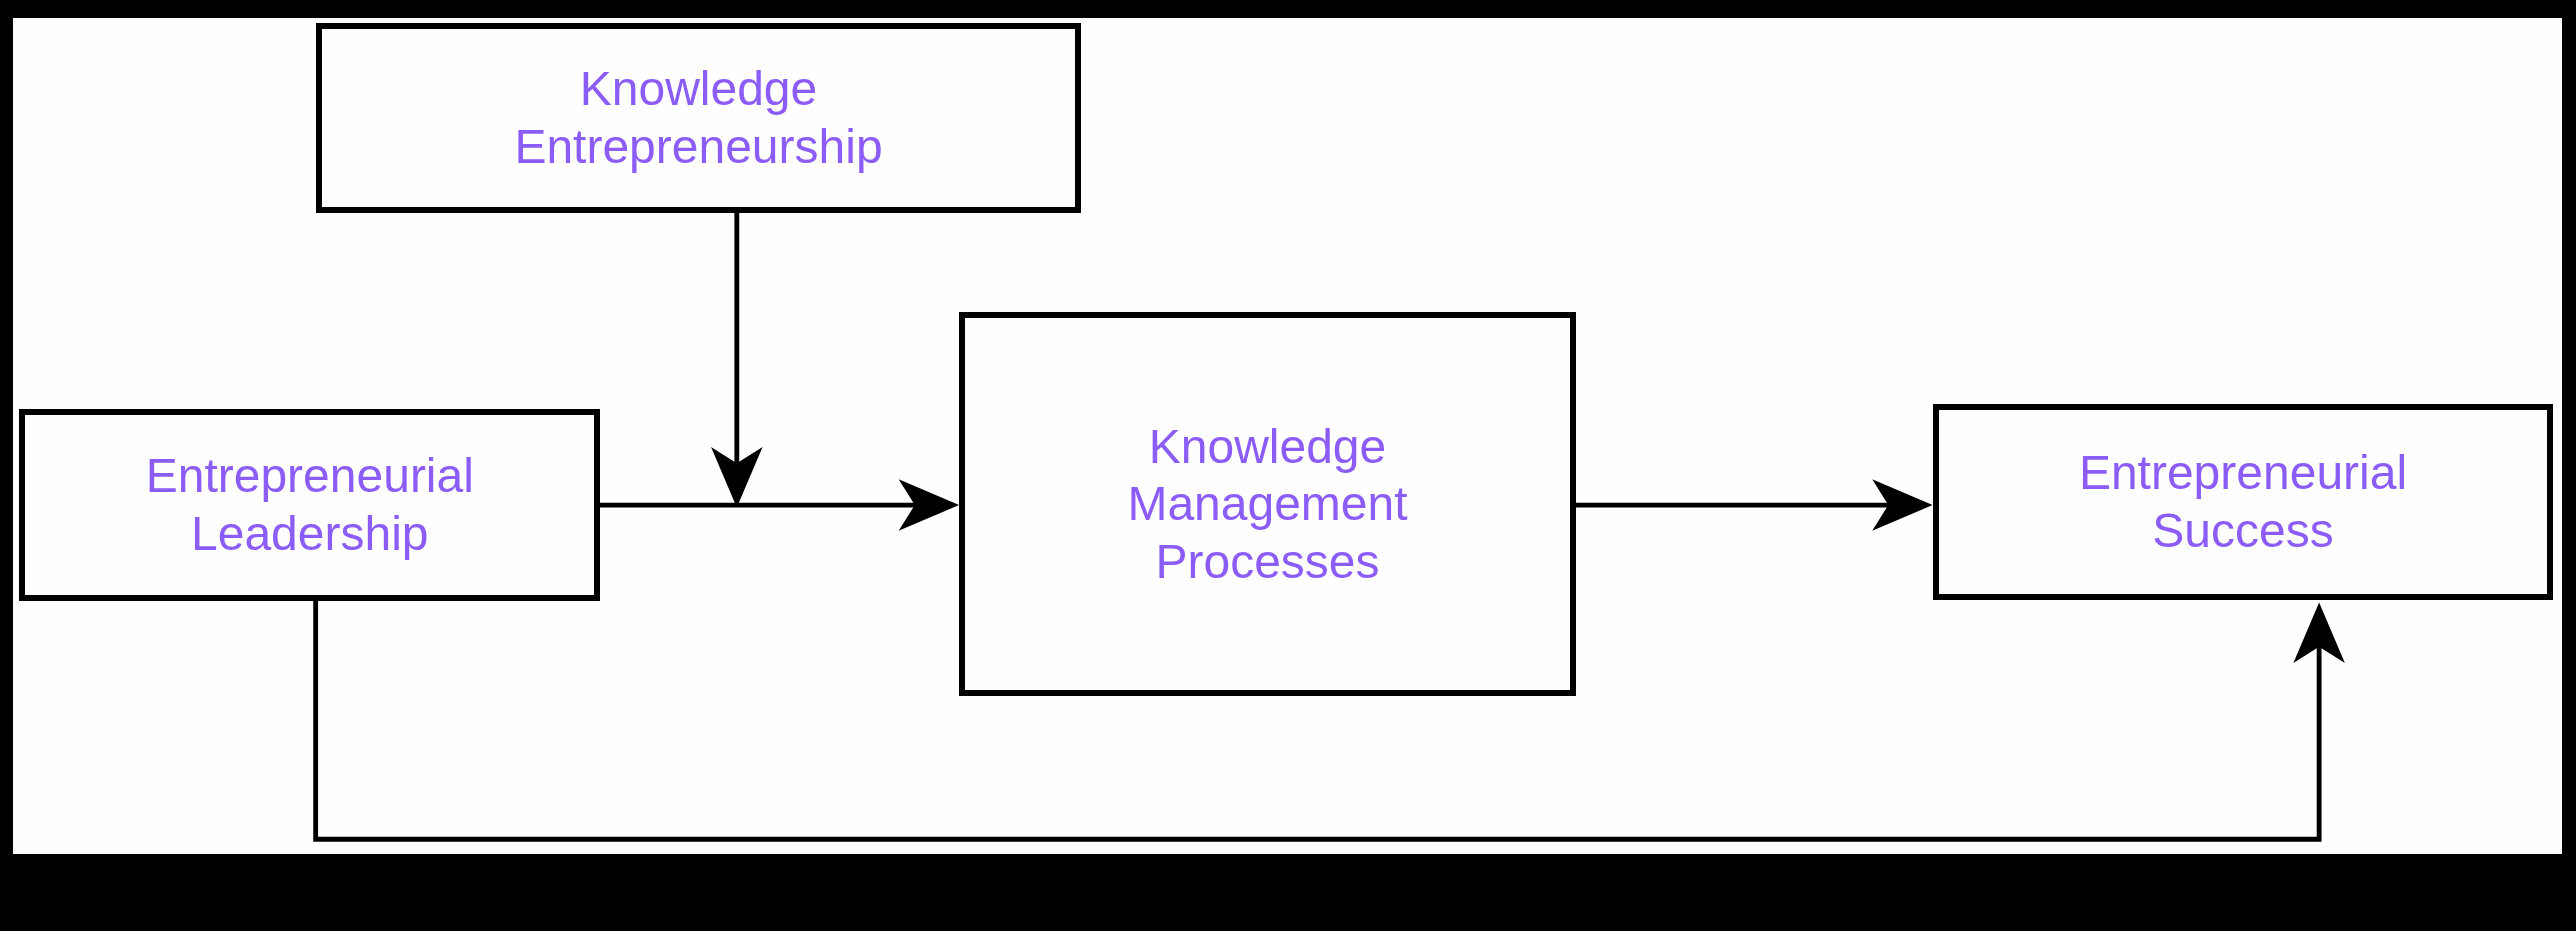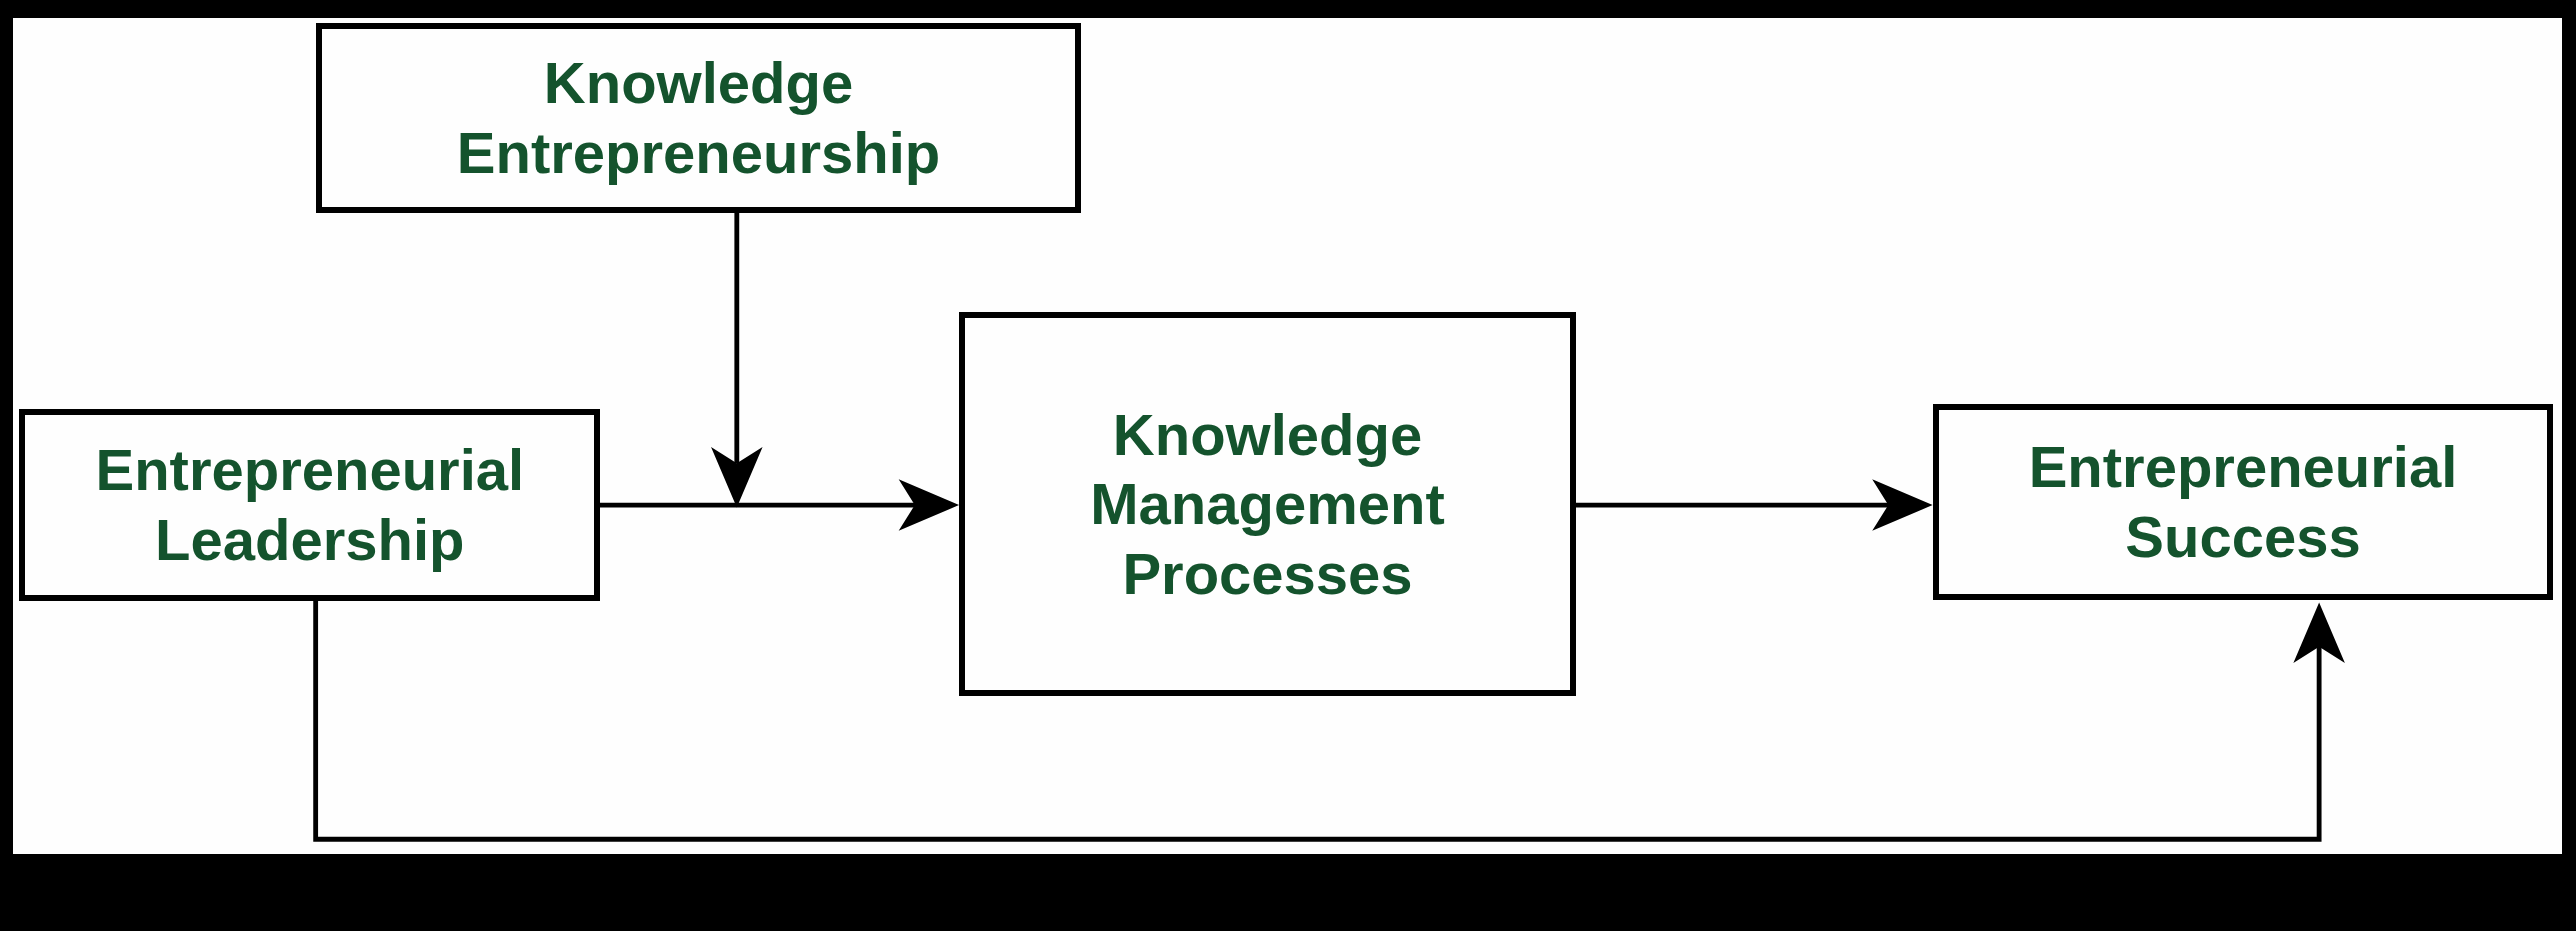--- a/index.html
+++ b/index.html
@@ -46,24 +46,24 @@
     position: absolute;
     background: #fefefe;
     border: 6.4px solid #000000;
     box-sizing: border-box;
     display: flex;
     align-items: center;
     justify-content: center;
     text-align: center;
   }
   .node .label {
-    font-weight: 700;
-    font-size: 58px;
+    font-weight: 400;
+    font-size: 48px;
     line-height: 1.2;
-    color: #14532d;
+    color: #8b5cf6;
     white-space: pre-line;
   }
   #node-ke  { left: 316px;  top: 22.5px;  width: 765px; height: 190px; }
   #node-el  { left: 19.3px;   top: 409px; width: 581px; height: 192px; }
   #node-kmp { left: 959px; top: 312px; width: 617px; height: 384px; }
   #node-es  { left: 1933px; top: 404px; width: 620px; height: 196px; }
 </style>
 </head>
 <body>
 

